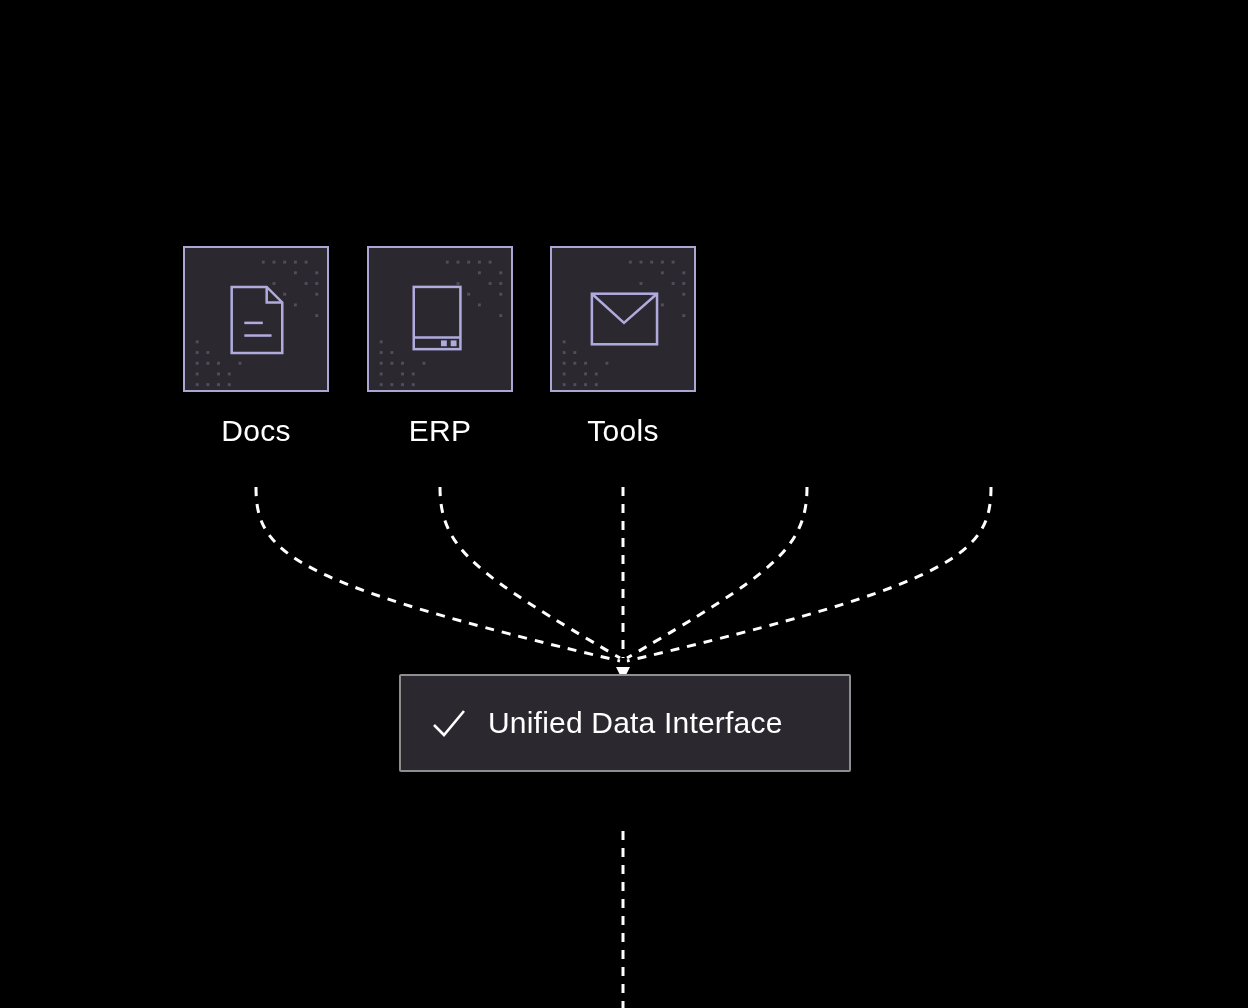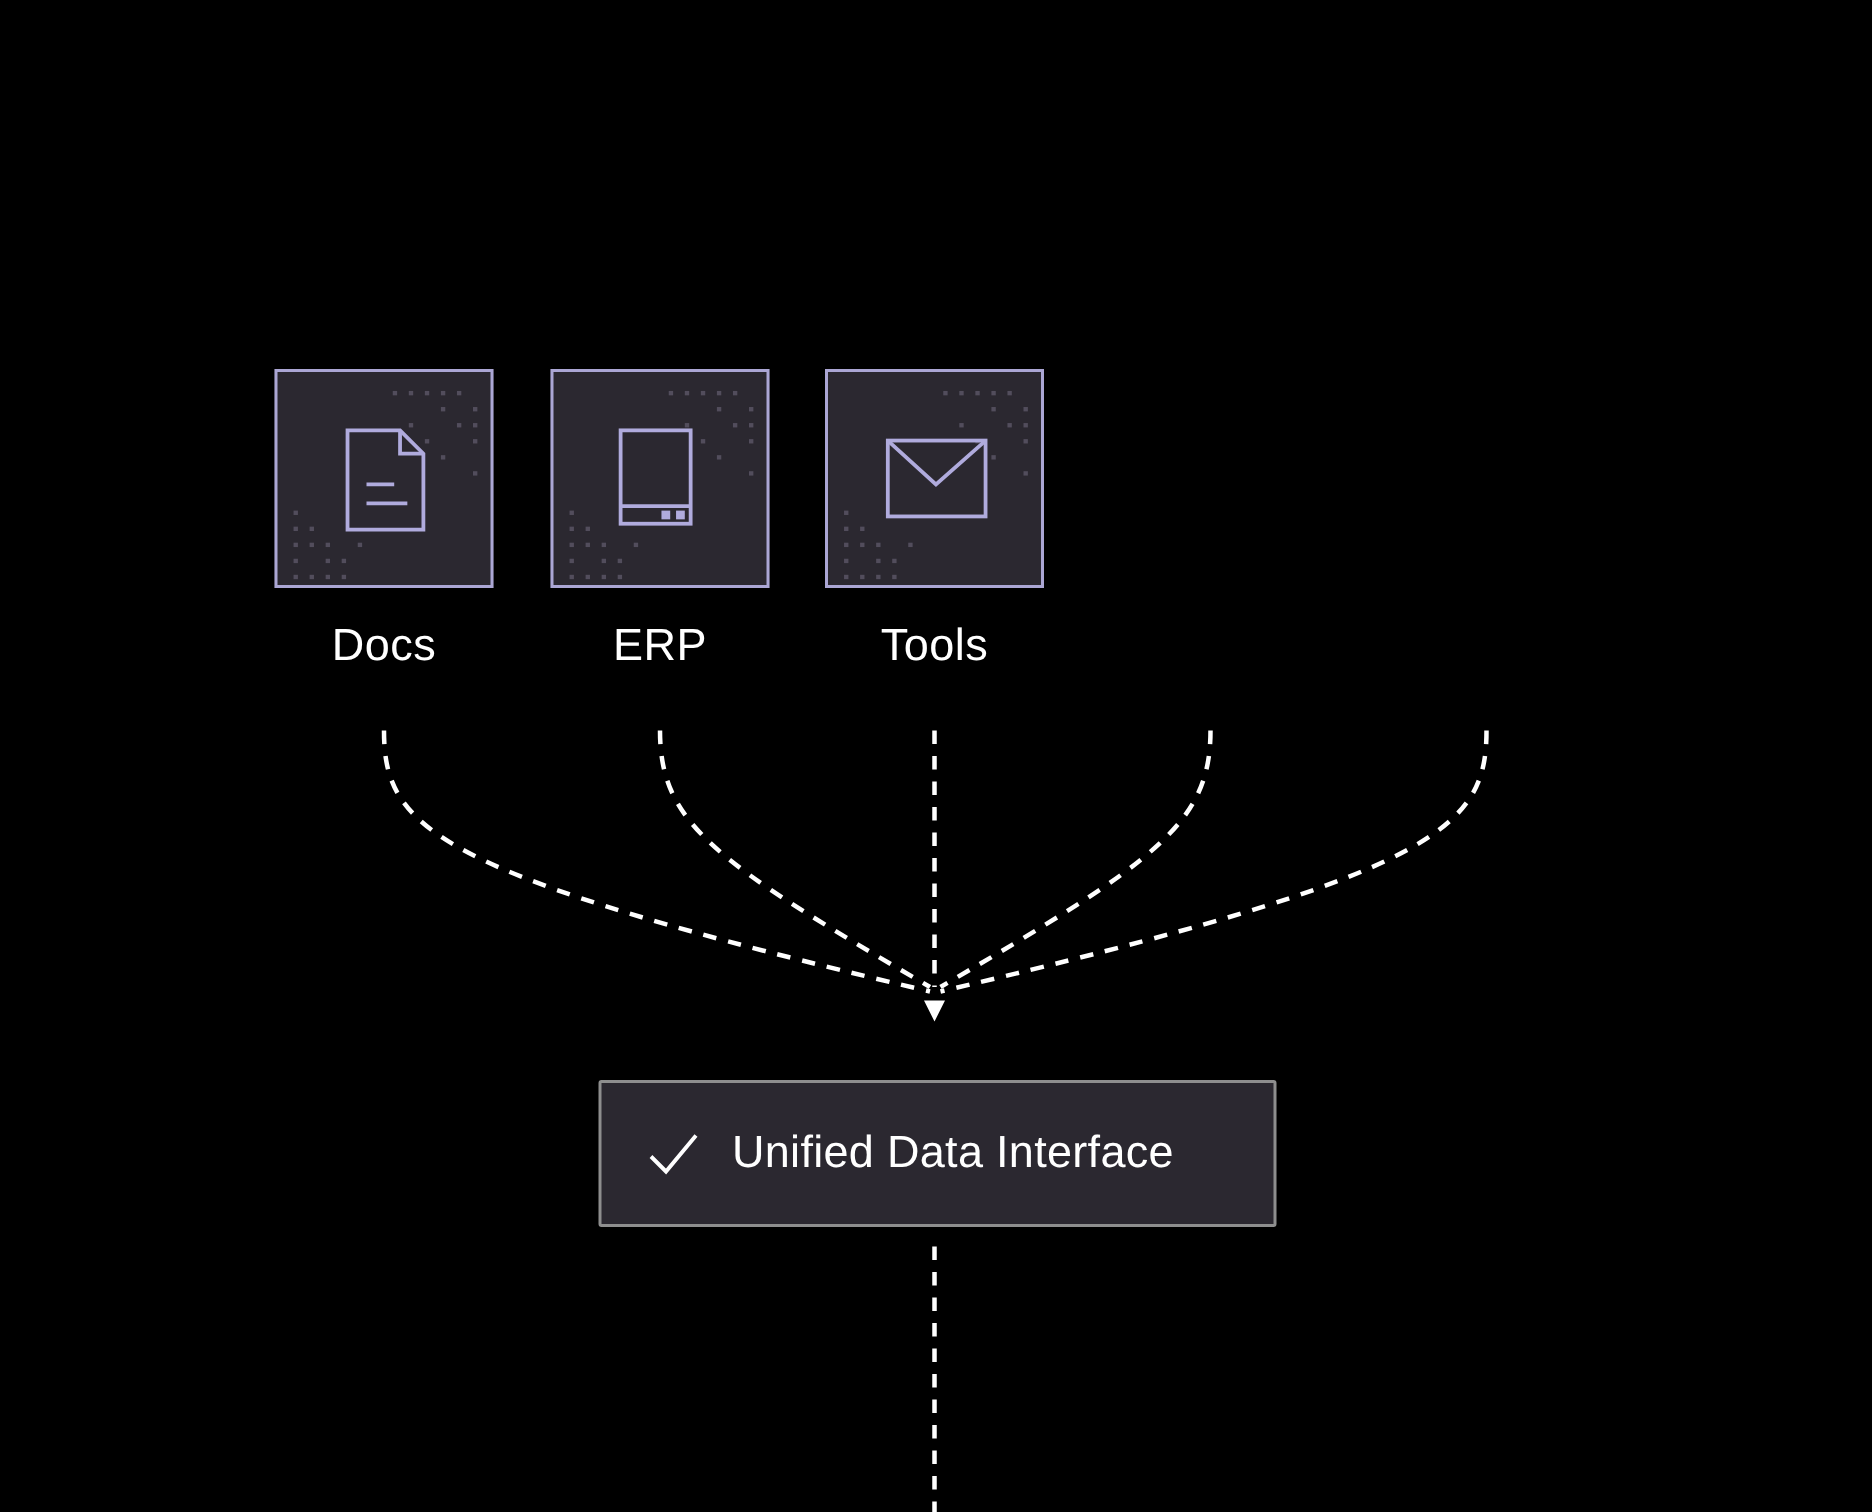--- a/index.html
+++ b/index.html
@@ -38,21 +38,21 @@
   .source-label{
     position:absolute;left:0;top:168px;width:146px;
     text-align:center;
     color:var(--text);
     font-size:30px;
     font-weight:500;
     letter-spacing:0.3px;
     white-space:nowrap;
   }
   .hub{
-    position:absolute;left:399px;top:720px;
+    position:absolute;left:399px;top:674px;
     width:452px;height:98px;
     background:var(--box_fill);
     border:2px solid var(--hub_border);
     border-radius:2px;
     display:flex;align-items:center;
     padding-left:31px;
   }
   .hub-check{flex:0 0 auto;margin-right:22px;}
   .hub-label{
     color:var(--text);

